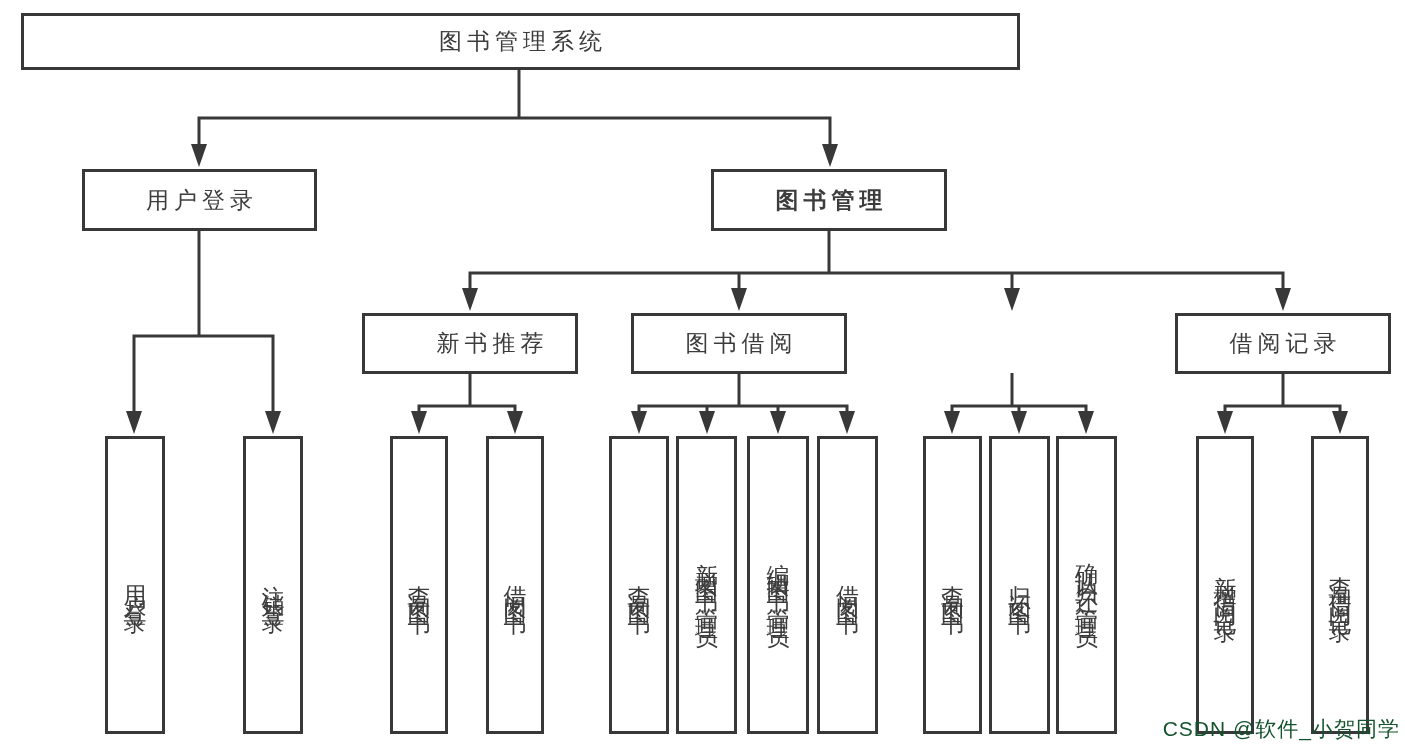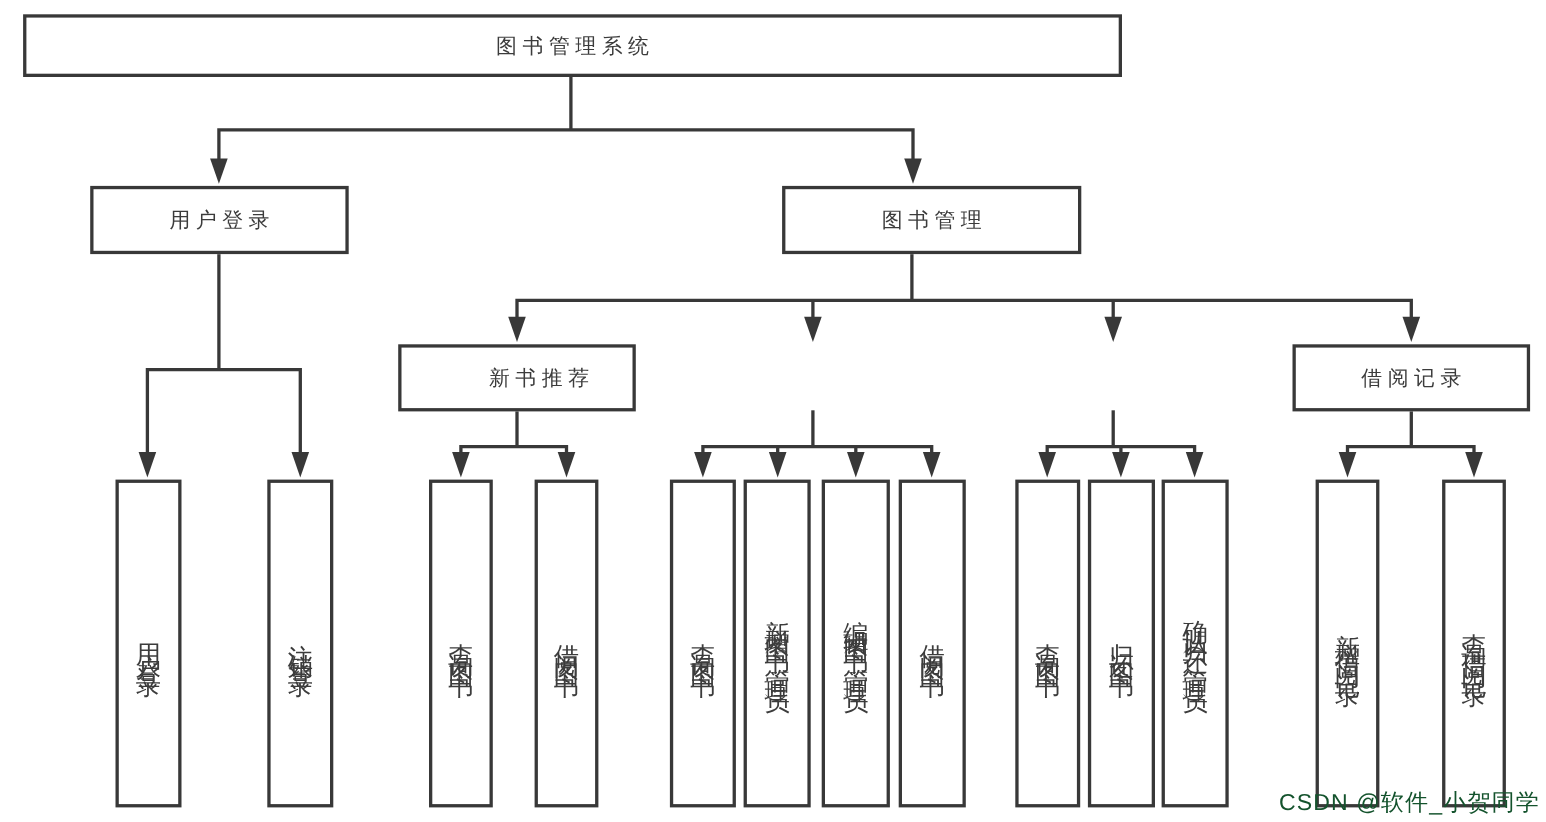--- a/index.html
+++ b/index.html
@@ -20,21 +20,21 @@
     position: absolute;
     box-sizing: border-box;
     border: 3px solid #383838;
     background: #ffffff;
     display: flex;
     align-items: center;
     justify-content: center;
     color: #3c3c3c;
   }
   .node .lbl {
-    font-size: 19px;
+    font-size: 23px;
     letter-spacing: 5px;
     text-indent: 5px; 
     white-space: nowrap;
     color: #3c3c3c;
   }
   .leaf .lbl-v {
     writing-mode: vertical-rl;
     text-orientation: mixed;
     font-size: 23px;
     letter-spacing: 9px;
@@ -112,26 +112,29 @@
     </g>
   </svg>
 
   <div class="node" style="left:21px; top:13px; width:999px; height:57px;">
     <span class="lbl">图书管理系统</span>
   </div>
 
   <div class="node" style="left:82px; top:169px; width:235px; height:62px;">
     <span class="lbl">用户登录</span>
   </div>
-  <div class="node" style="left:711px; top:169px; width:272px; height:62px;">
+  <div class="node" style="left:711px; top:169px; width:236px; height:62px;font-weight:bold;">
     <span class="lbl">图书管理</span>
   </div>
 
   <div class="node" style="left:362px; top:313px; width:216px; height:61px;padding-left:40px;">
     <span class="lbl">新书推荐</span>
+  </div>
+  <div class="node" style="left:631px; top:313px; width:216px; height:61px;">
+    <span class="lbl">图书借阅</span>
   </div>
   <div class="node" style="left:1175px; top:313px; width:216px; height:61px;">
     <span class="lbl">借阅记录</span>
   </div>
 
   <div class="node leaf" style="left:105px; top:436px; width:60px; height:298px;">
     <span class="lbl-v">用户登录</span>
   </div>
   <div class="node leaf" style="left:243px; top:436px; width:60px; height:298px;">
     <span class="lbl-v">注销登录</span>

